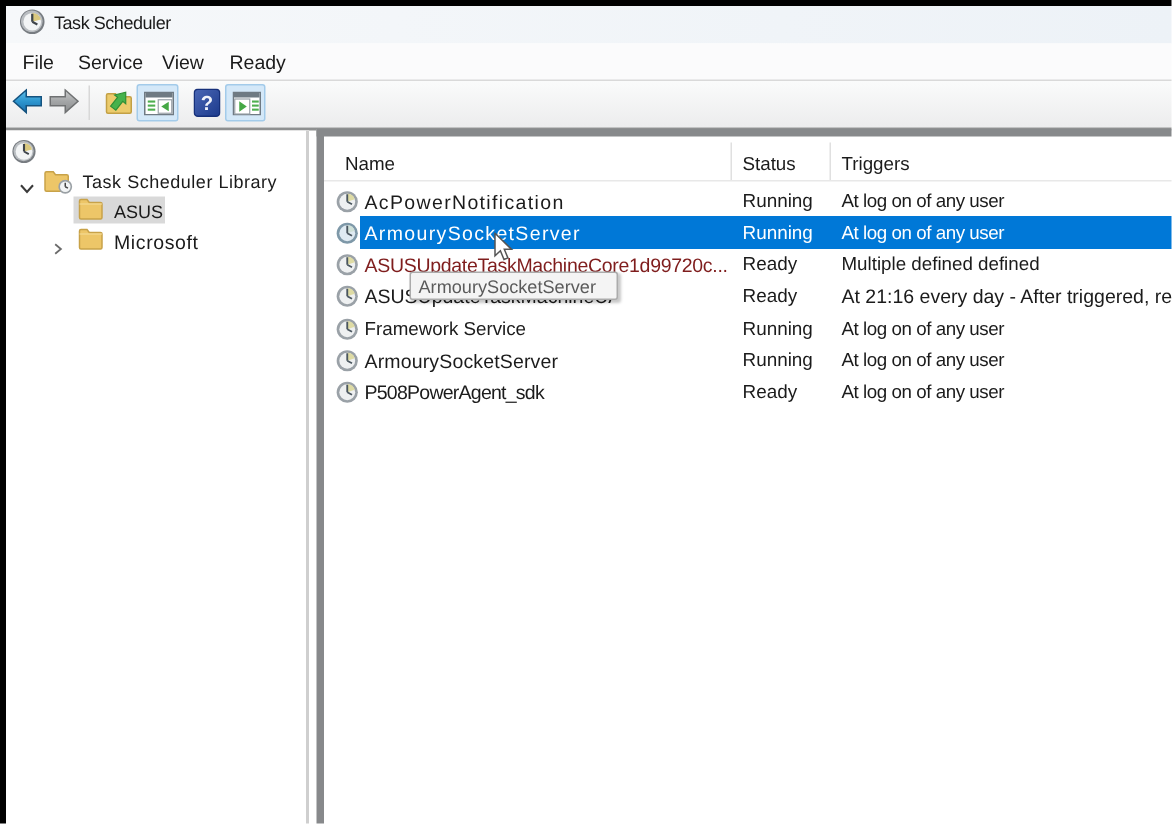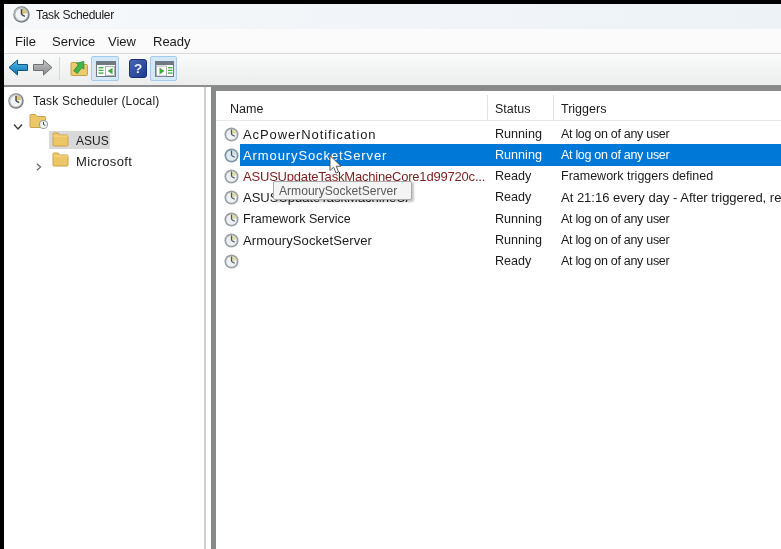--- a/index.html
+++ b/index.html
@@ -114,36 +114,36 @@
   <div class="abs" style="left:8px;top:93px;width:16px;height:16px;">
     <svg width="16" height="16" viewBox="0 0 17 17">
       <circle cx="8.5" cy="8.5" r="8.2" fill="#777c81"></circle>
       <circle cx="8.2" cy="8.2" r="7.2" fill="#b9bdc1"></circle>
       <circle cx="8.5" cy="8.5" r="5.9" fill="#f2f4f5"></circle>
       <path d="M8.5 8.5 L8.5 2.6 A5.9 5.9 0 0 1 14.2 7 Z" fill="#d9c87e"></path>
       <line x1="8.5" y1="8.5" x2="8.5" y2="3.2" stroke="#3f454b" stroke-width="1.5"></line>
       <line x1="8.5" y1="8.5" x2="11.9" y2="10.3" stroke="#3f454b" stroke-width="1.4"></line>
     </svg>
   </div>
-  <div class="abs txt" style="left:33px;top:94px;font-size:12px;letter-spacing:0.2px;">Task Scheduler (Local)</div>
 
   <div class="abs" style="left:13px;top:117px;">
     <svg width="10" height="8" viewBox="0 0 10 8">
         <polyline points="1,1.5 5,6 9,1.5" fill="none" stroke="#3b3b3b" stroke-width="1.4"></polyline>
       </svg>
   </div>
   <div class="abs" style="left:29px;top:113px;">
     <svg width="20" height="17" viewBox="0 0 20 17">
       <path d="M1 2.5 Q1 1.5 2 1.5 L6.5 1.5 L8 3.5 L15.5 3.5 Q16.5 3.5 16.5 4.5 L16.5 13.5 Q16.5 14.5 15.5 14.5 L2 14.5 Q1 14.5 1 13.5 Z" fill="#edc668" stroke="#c8a248" stroke-width="1"></path>
       <circle cx="14.5" cy="11.5" r="4.6" fill="#9aa0a5"></circle>
       <circle cx="14.5" cy="11.5" r="3.5" fill="#f2f4f5"></circle>
       <line x1="14.5" y1="11.5" x2="14.5" y2="8.9" stroke="#444" stroke-width="1"></line>
       <line x1="14.5" y1="11.5" x2="16.3" y2="12.4" stroke="#444" stroke-width="1"></line>
     </svg>
   </div>
+  <div class="abs txt" style="left:55px;top:114px;font-size:12px;letter-spacing:0.35px;">Task Scheduler Library</div>
 
   <div class="abs" style="left:49px;top:131px;width:61px;height:18px;background:#d9d9d9;"></div>
   <div class="abs" style="left:52px;top:132px;">
     <svg width="17" height="15" viewBox="0 0 17 15">
       <path d="M1 2 Q1 1 2 1 L6 1 L7.5 3 L15 3 Q16 3 16 4 L16 13 Q16 14 15 14 L2 14 Q1 14 1 13 Z" fill="#edc668" stroke="#c8a248" stroke-width="1"></path>
       <path d="M1 3.6 L16 3.6 L16 4.4 L1 4.4 Z" fill="#f6dd9a"></path>
     </svg>
   </div>
   <div class="abs txt" style="left:76px;top:134px;font-size:12px;">ASUS</div>
 
@@ -196,21 +196,21 @@
   <div class="abs" style="left:224px;top:169.1px;width:15px;height:15px;">
     <svg width="15" height="15" viewBox="0 0 17 17">
       <circle cx="8.5" cy="8.5" r="8" fill="#9aa1a7"></circle>
       <circle cx="8.5" cy="8.5" r="6.0" fill="#eef0f1"></circle>
       <path d="M8.5 8.5 L8.5 2.5 A6.0 6.0 0 0 1 14.2 6.6 Z" fill="#dedba4"></path>
       <line x1="8.5" y1="8.5" x2="8.5" y2="2.9" stroke="#4a565f" stroke-width="1.4"></line>
       <line x1="8.5" y1="8.5" x2="12.1" y2="10.4" stroke="#4a565f" stroke-width="1.3"></line>
     </svg></div>
   <div class="abs txt" style="left:243px;top:169.1px;font-size:13px;letter-spacing:-0.2px;color:#7f1d1d;">ASUSUpdateTaskMachineCore1d99720c...</div>
   <div class="abs txt" style="left:495px;top:169.1px;font-size:12.6px;color:#1b1b1b;">Ready</div>
-  <div class="abs txt" style="left:561px;top:169.1px;font-size:12.5px;color:#1b1b1b;">Framework triggers defined</div>
+  <div class="abs txt" style="left:561px;top:169.1px;font-size:12.5px;color:#1b1b1b;">Multiple defined defined</div>
   <div class="abs" style="left:224px;top:190.3px;width:15px;height:15px;">
     <svg width="15" height="15" viewBox="0 0 17 17">
       <circle cx="8.5" cy="8.5" r="8" fill="#9aa1a7"></circle>
       <circle cx="8.5" cy="8.5" r="6.0" fill="#eef0f1"></circle>
       <path d="M8.5 8.5 L8.5 2.5 A6.0 6.0 0 0 1 14.2 6.6 Z" fill="#dedba4"></path>
       <line x1="8.5" y1="8.5" x2="8.5" y2="2.9" stroke="#4a565f" stroke-width="1.4"></line>
       <line x1="8.5" y1="8.5" x2="12.1" y2="10.4" stroke="#4a565f" stroke-width="1.3"></line>
     </svg></div>
   <div class="abs txt" style="left:243px;top:190.3px;font-size:13px;letter-spacing:0;color:#1b1b1b;width:166px;overflow:hidden;">ASUSUpdateTaskMachineUA1d99720cd8212</div>
   <div class="abs txt" style="left:495px;top:190.3px;font-size:12.6px;color:#1b1b1b;">Ready</div>
@@ -238,20 +238,21 @@
   <div class="abs txt" style="left:495px;top:232.8px;font-size:12.6px;color:#1b1b1b;">Running</div>
   <div class="abs txt" style="left:561px;top:232.8px;font-size:12.5px;letter-spacing:-0.3px;color:#1b1b1b;">At log on of any user</div>
   <div class="abs" style="left:224px;top:254.0px;width:15px;height:15px;">
     <svg width="15" height="15" viewBox="0 0 17 17">
       <circle cx="8.5" cy="8.5" r="8" fill="#9aa1a7"></circle>
       <circle cx="8.5" cy="8.5" r="6.0" fill="#eef0f1"></circle>
       <path d="M8.5 8.5 L8.5 2.5 A6.0 6.0 0 0 1 14.2 6.6 Z" fill="#dedba4"></path>
       <line x1="8.5" y1="8.5" x2="8.5" y2="2.9" stroke="#4a565f" stroke-width="1.4"></line>
       <line x1="8.5" y1="8.5" x2="12.1" y2="10.4" stroke="#4a565f" stroke-width="1.3"></line>
     </svg></div>
+  <div class="abs txt" style="left:243px;top:254.0px;font-size:13px;letter-spacing:-0.5px;color:#1b1b1b;">P508PowerAgent_sdk</div>
   <div class="abs txt" style="left:495px;top:254.0px;font-size:12.6px;color:#1b1b1b;">Ready</div>
   <div class="abs txt" style="left:561px;top:254.0px;font-size:12.5px;letter-spacing:-0.3px;color:#1b1b1b;">At log on of any user</div>
 
   <div class="abs" style="left:273px;top:181px;width:139px;height:19px;background:#f4f4f4;border:1px solid #ababab;border-radius:2px;box-shadow:1.5px 1.5px 2px rgba(0,0,0,0.22);"></div>
   <div class="abs txt" style="left:279px;top:184px;font-size:12.1px;color:#5b5b5b;">ArmourySocketServer</div>
 
   <div class="abs" style="left:329px;top:155px;">
     <svg width="14" height="21" viewBox="0 0 14 21">
       <path d="M1 0.5 L1 15.5 L4.6 12.2 L7 18 L9.6 16.9 L7.2 11.2 L12 11.2 Z" fill="#fff" stroke="#555" stroke-width="1"></path>
     </svg>

